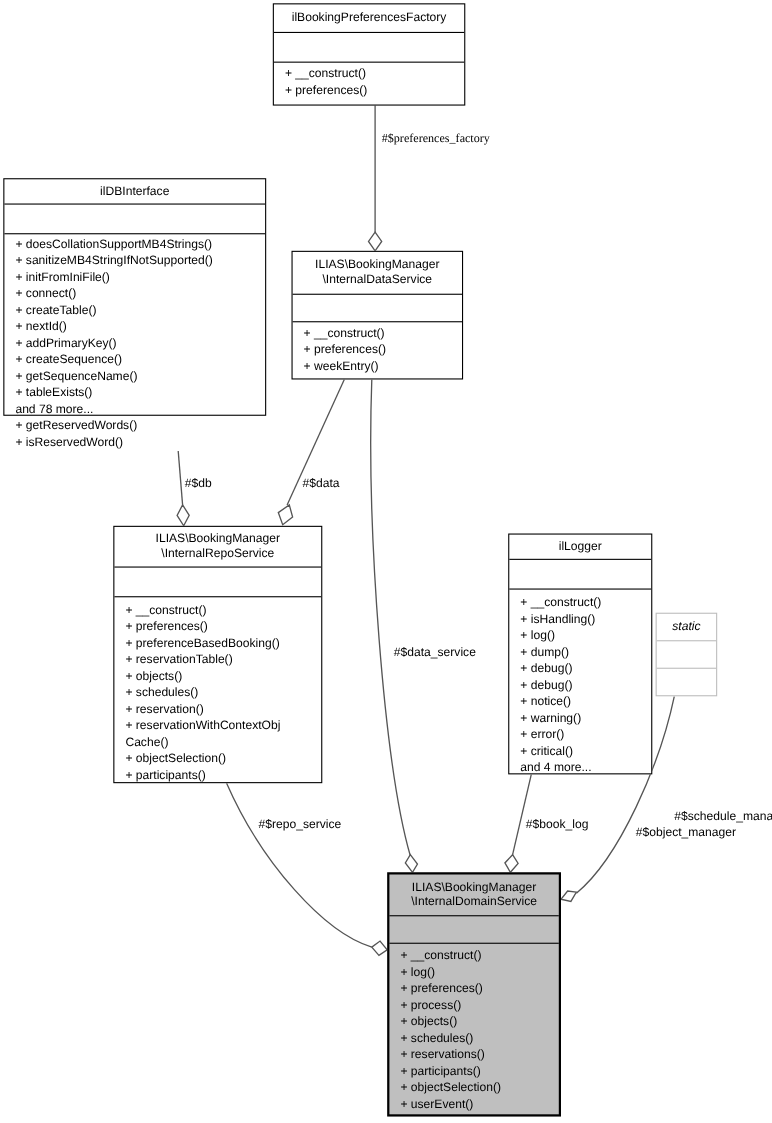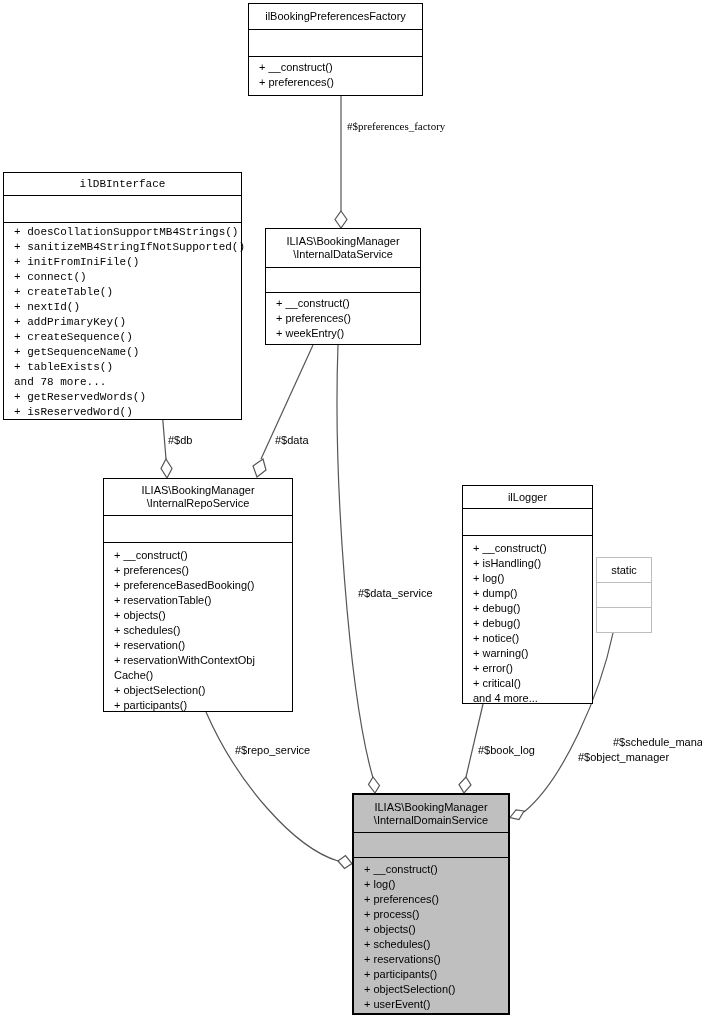--- a/index.html
+++ b/index.html
@@ -39,37 +39,37 @@
     box-sizing:border-box;
   }
   .m-line {
     line-height:15px;
     white-space:nowrap;
   }
   
   #b-factory { left:248px; top:3px;  width:175px; height:93px; }
   #b-factory .bt { height:26px; } #b-factory .bm { height:27px; }
 
-  #b-db { left:3px; top:172px; width:239px; height:248px;font-family:Liberation Mono, monospace; }
+  #b-db { left:3px; top:162px; width:239px; height:216px; }
   #b-db .bt { height:23px; } #b-db .bm { height:27px; }
   #b-db .bb { padding-top:2px; }
 
   #b-data { left:265px; top:228px; width:156px; height:117px; }
   #b-data .bt { height:39px; } #b-data .bm { height:25px; }
 
   #b-repo { left:103px; top:478px; width:190px; height:234px; }
   #b-repo .bt { height:37px; } #b-repo .bm { height:27px; }
   #b-repo .bb { padding-top:5px; }
 
   #b-logger { left:462px; top:485px; width:131px; height:219px; }
   #b-logger .bt { height:23px; } #b-logger .bm { height:27px; }
   #b-logger .bb { padding-top:5px; }
 
   #b-static { left:596px; top:557px; width:56px; height:76px; border-color:#bdbdbd; }
-  #b-static .bt { height:25px; border-color:#bdbdbd; }
+  #b-static .bt { height:25px; border-color:#bdbdbd;font-style:italic; }
   #b-static .bm { height:25px; border-color:#bdbdbd; }
 
   #b-domain { left:352px; top:793px; width:158px; height:222px; background:#bfbfbf; border-width:2px;}
   #b-domain .bt { height:38px; } #b-domain .bm { height:25px; }
   #b-domain .bb { padding-top:4px; }
 
   .elabel {
     position:absolute;
     font-size:11px;
     white-space:nowrap;

